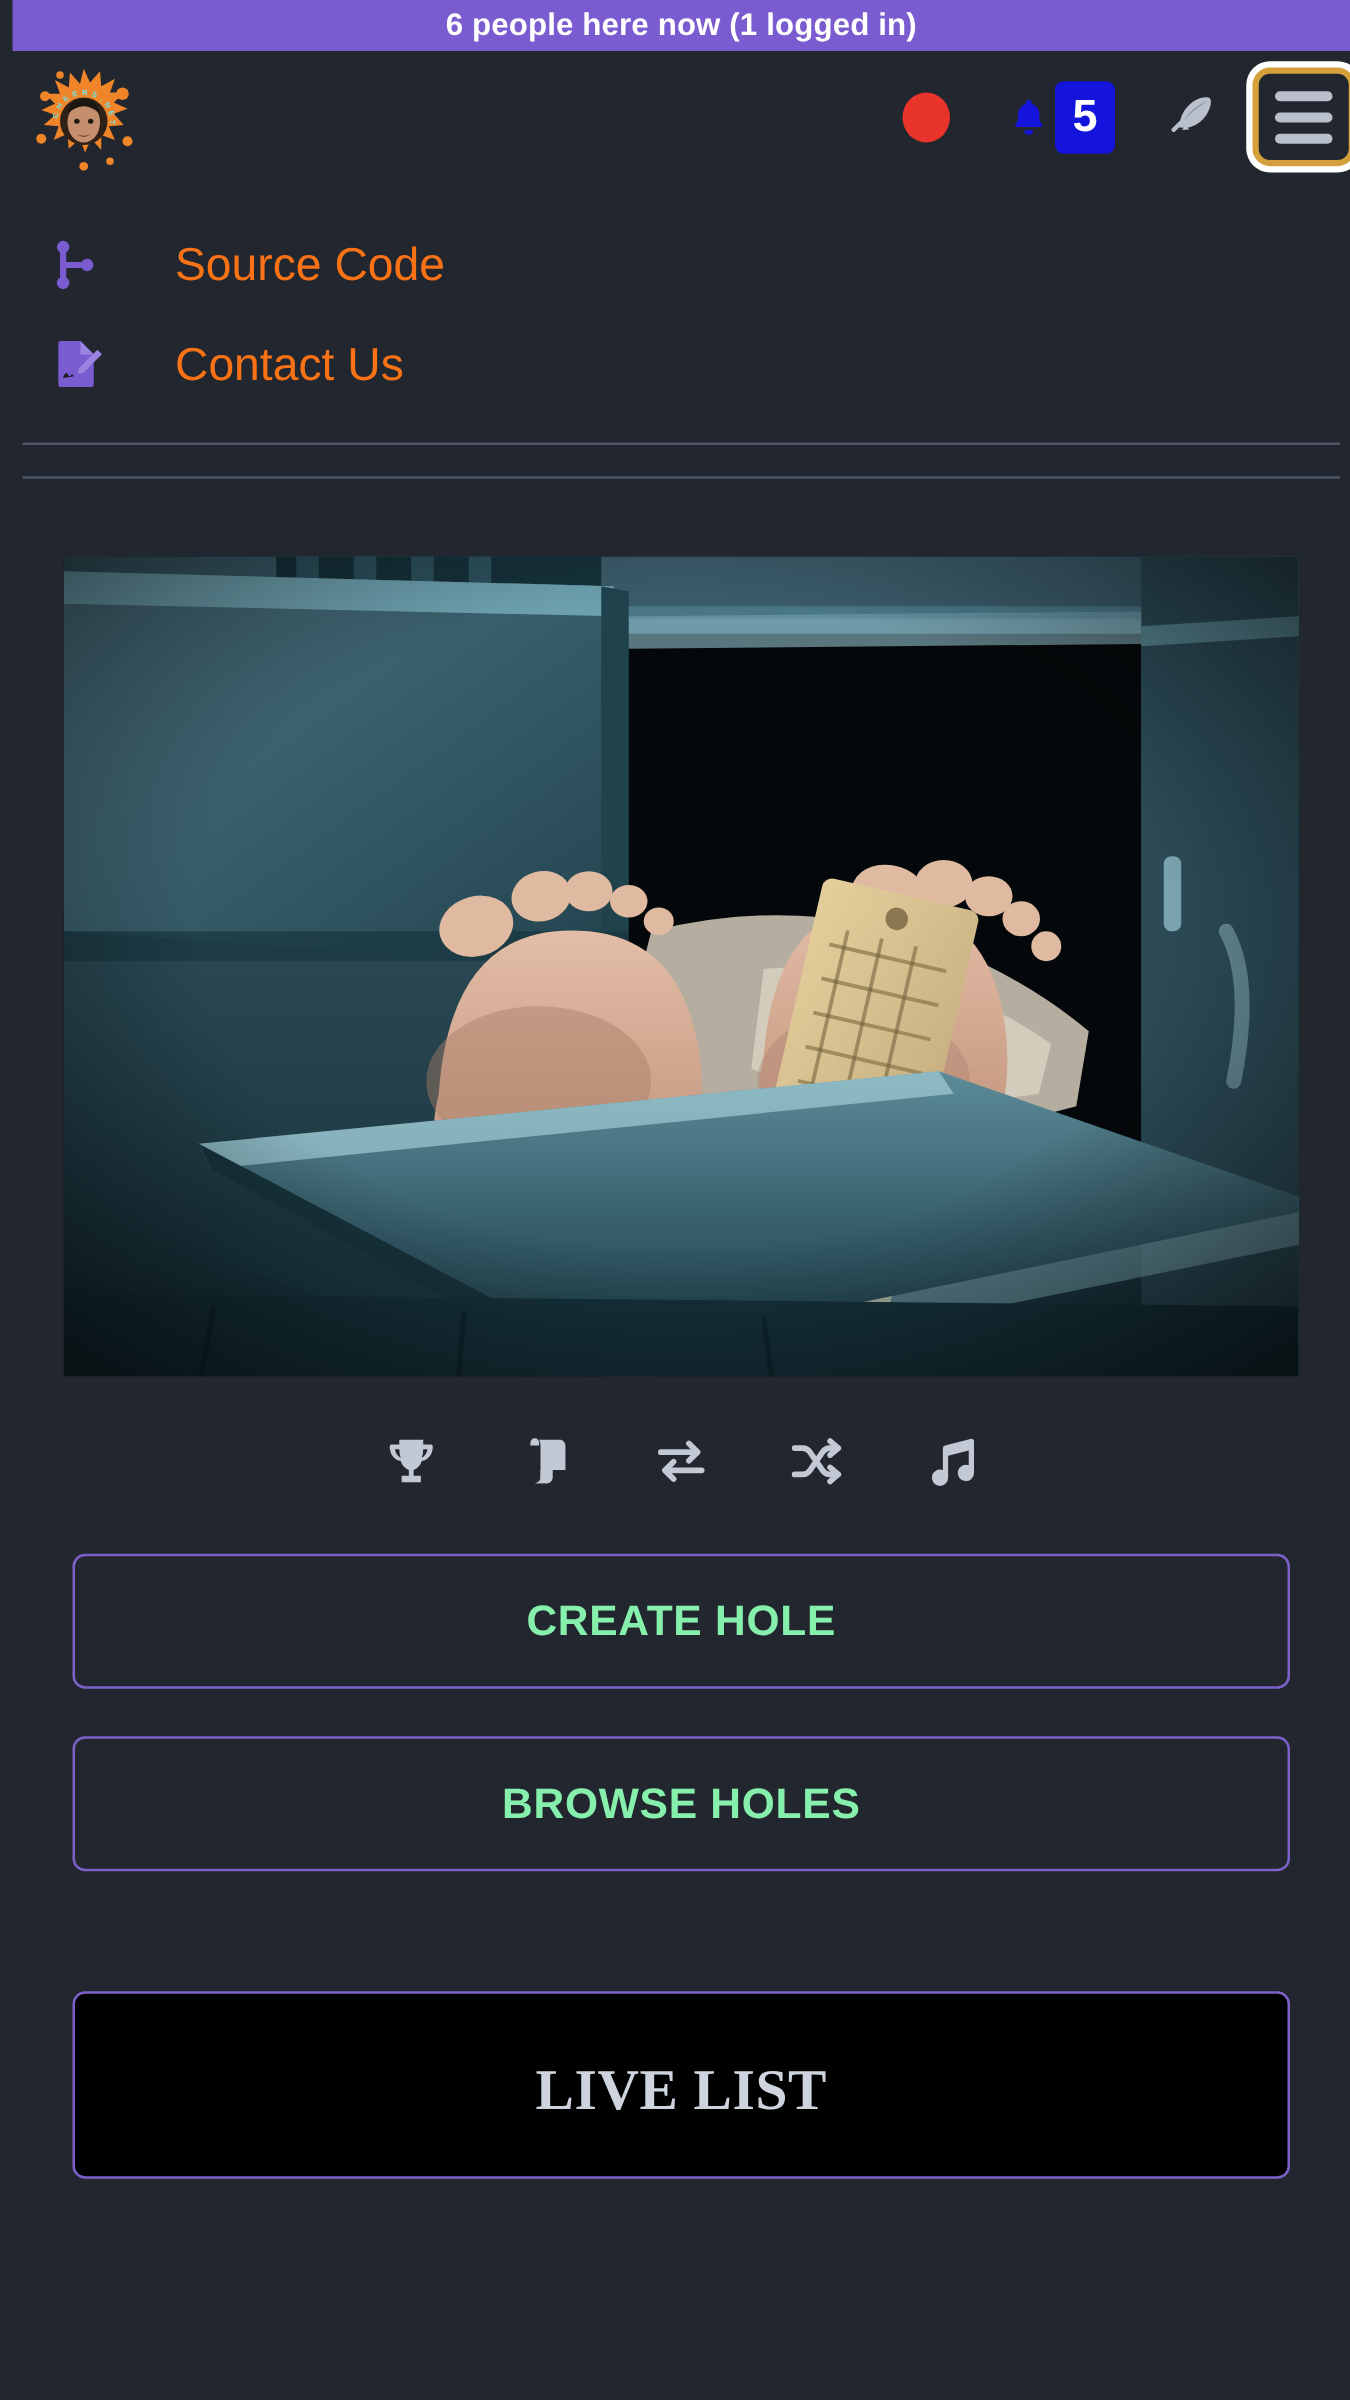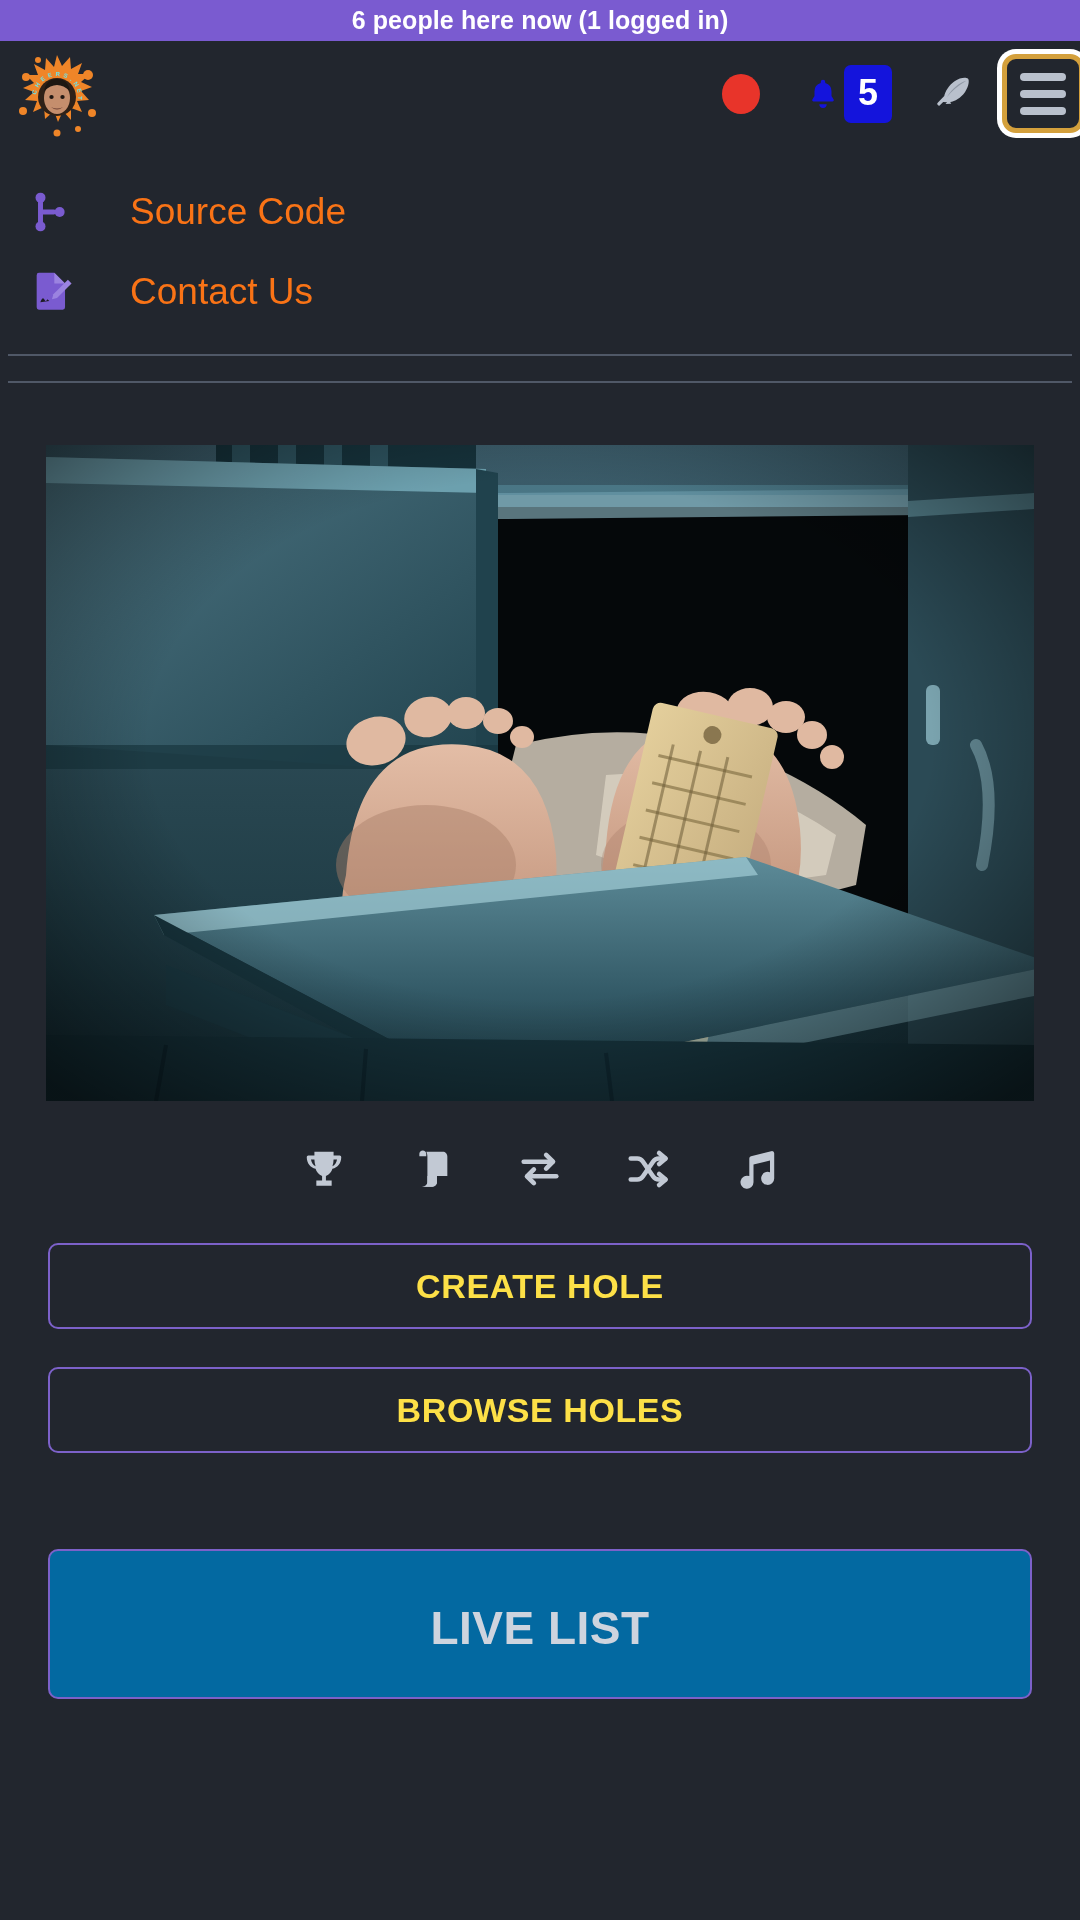--- a/index.html
+++ b/index.html
@@ -10,20 +10,21 @@
     background: #22262e;
     font-family: "Liberation Sans", sans-serif;
     overflow: hidden;
   }
 
   #app {
     position: relative;
     width: 1080px;
     height: 1920px;
     background: #22262e;
+    padding-left: 10px;
   }
 
   
   .presence-bar {
     height: 41px;
     background: #7a5bd0;
     display: flex;
     align-items: center;
     justify-content: center;
   }
@@ -171,44 +172,45 @@
     height: 52px;
     display: flex;
     align-items: center;
     justify-content: center;
     cursor: pointer;
   }
 
   
   .big-btns { padding: 48px 48px 0 48px; }
   .big-btn {
-    height: 86px;
+    height: 108px;
     border: 2px solid #7c61c9;
     border-radius: 10px;
     background: #22262e;
-    color: #fde047;
+    color: #86efac;
     font-size: 34px;
     font-weight: bold;
     letter-spacing: 0.6px;
     display: flex;
     align-items: center;
     justify-content: center;
     cursor: pointer;
   }
   .big-btn + .big-btn { margin-top: 38px; }
 
   
   .live-panel {
     margin: 96px 48px 0 48px;
     border: 2px solid #7c61c9;
     border-radius: 10px;
-    background: #0369a1;
+    background: #000000;
     min-height: 150px;
     padding-top: 50px;
     overflow: hidden;
+    font-family: Liberation Serif, serif;
   }
   .live-title {
     color: #ced4de;
     font-size: 46px;
     font-weight: bold;
     text-align: center;
     letter-spacing: 0.5px;
   }
 </style>
 </head>

